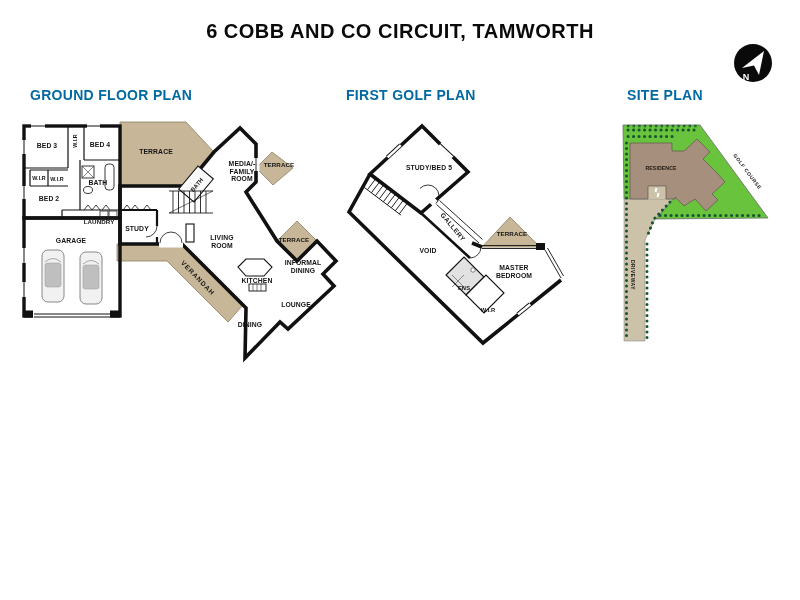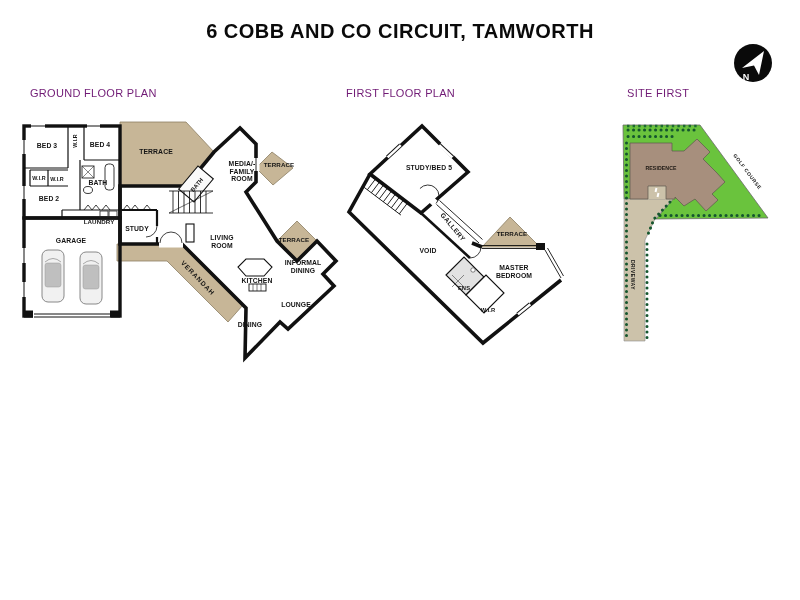--- a/index.html
+++ b/index.html
@@ -1,21 +1,21 @@
 <!DOCTYPE html>
 <html><head>
 <meta charset="utf-8">
 <style>
   html,body{margin:0;padding:0;}
   #stage{position:relative;width:800px;height:600px;background:#ffffff;overflow:hidden;
          font-family:"Liberation Sans",sans-serif;}
   #plan-svg{position:absolute;left:0;top:0;}
   .title{position:absolute;left:0;right:0;top:20px;text-align:center;
          font-size:20px;font-weight:bold;letter-spacing:.5px;color:#0a0a0a;}
-  .heading{position:absolute;font-size:11px;font-weight:normal;letter-spacing:.3px;color:#701a75;white-space:nowrap;}
+  .heading{position:absolute;font-size:14px;font-weight:bold;letter-spacing:.3px;color:#0369a1;white-space:nowrap;}
   .rl{position:absolute;transform:translate(-50%,-50%);font-weight:bold;font-size:6.8px;
       line-height:1.12;text-align:center;white-space:pre-line;color:#141414;letter-spacing:.1px;}
 </style>
 </head>
 <body>
 
 <div id="stage">
 
   <svg id="plan-svg" width="800" height="600" viewBox="0 0 800 600">
 
@@ -177,22 +177,22 @@
 
     <g>
       <circle cx="753" cy="63" r="19" fill="#0a0a0a"></circle>
       <path d="M764,51 L742,68 L754,65.5 L759,75 Z" fill="#ffffff"></path>
       <text x="746" y="80" font-size="9" font-weight="bold" fill="#ffffff" text-anchor="middle" font-family="Liberation Sans, sans-serif">N</text>
     </g>
   </svg>
 
   <div class="title">6 COBB AND CO CIRCUIT, TAMWORTH</div>
   <div class="heading" style="left:30px;top:87px">GROUND FLOOR PLAN</div>
-  <div class="heading" style="left:346px;top:87px">FIRST FLOOR PLAN</div>
-  <div class="heading" style="left:627px;top:87px">SITE FIRST</div>
+  <div class="heading" style="left:346px;top:87px">FIRST GOLF PLAN</div>
+  <div class="heading" style="left:627px;top:87px">SITE PLAN</div>
 
   <span class="rl" style="left:47px;top:146px">BED 3</span>
   <span class="rl" style="left:75px;top:141px;font-size:5.4px;transform:translate(-50%,-50%) rotate(-90deg)">W.I.R</span>
   <span class="rl" style="left:100px;top:145px">BED 4</span>
   <span class="rl" style="left:98px;top:183px">BATH</span>
   <span class="rl" style="left:39px;top:178px;font-size:5.4px">W.I.R</span>
   <span class="rl" style="left:57px;top:179px;font-size:5.4px">W.I.R</span>
   <span class="rl" style="left:49px;top:199px">BED 2</span>
   <span class="rl" style="left:99px;top:222px;font-size:6.2px">LAUNDRY</span>
   <span class="rl" style="left:71px;top:241px">GARAGE</span>

